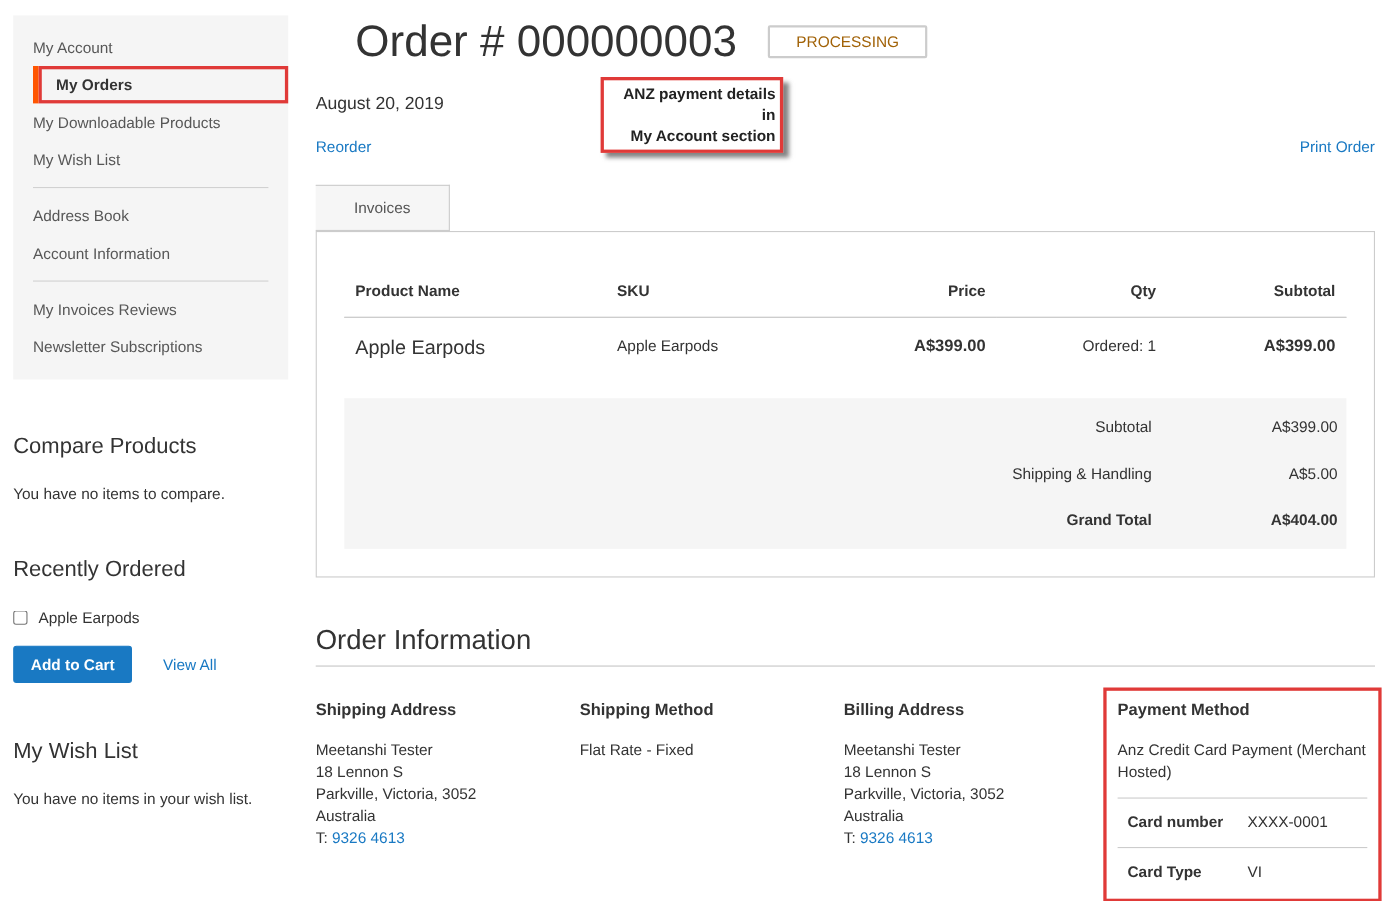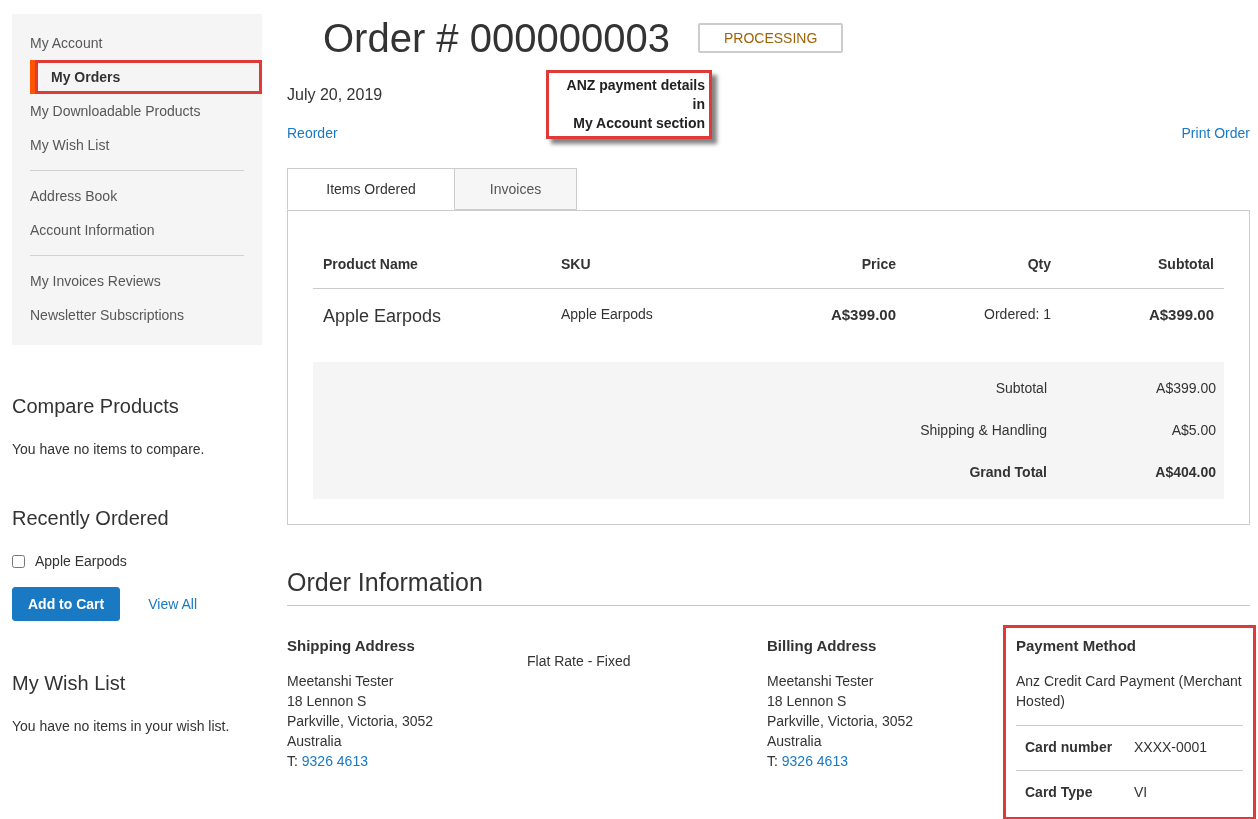--- a/index.html
+++ b/index.html
@@ -129,29 +129,28 @@
     <div class="title-row">
       <h1 class="page-title">Order # 000000003</h1>
       <span class="status-badge">PROCESSING</span>
     </div>
 
     <div class="annotation-box">
       <div>ANZ payment details in</div>
       <div>My Account section</div>
     </div>
 
-    <div class="order-date">July 20, 2019</div>
+    <div class="order-date">August 20, 2019</div>
 
     <div class="actions-row">
       <a>Reorder</a>
       <a>Print Order</a>
     </div>
 
     <div class="tabs">
-      <div class="tab active">Items Ordered</div>
       <div class="tab inactive">Invoices</div>
     </div>
 
     <div class="content-box">
       <table class="items">
         <colgroup>
             <col style="width:238px">
             <col style="width:250px">
             <col style="width:105px">
             <col style="width:155px">
@@ -204,20 +203,21 @@
           <div class="ocol-body">
             <div>Meetanshi Tester</div>
             <div>18 Lennon S</div>
             <div>Parkville, Victoria, 3052</div>
             <div>Australia</div>
             <div><span>T: </span><a>9326 4613</a></div>
           </div>
         </div>
 
         <div class="ocol">
+          <div class="ocol-title">Shipping Method</div>
           <div class="ocol-body">Flat Rate - Fixed</div>
         </div>
 
         <div class="ocol">
           <div class="ocol-title">Billing Address</div>
           <div class="ocol-body">
             <div>Meetanshi Tester</div>
             <div>18 Lennon S</div>
             <div>Parkville, Victoria, 3052</div>
             <div>Australia</div>

